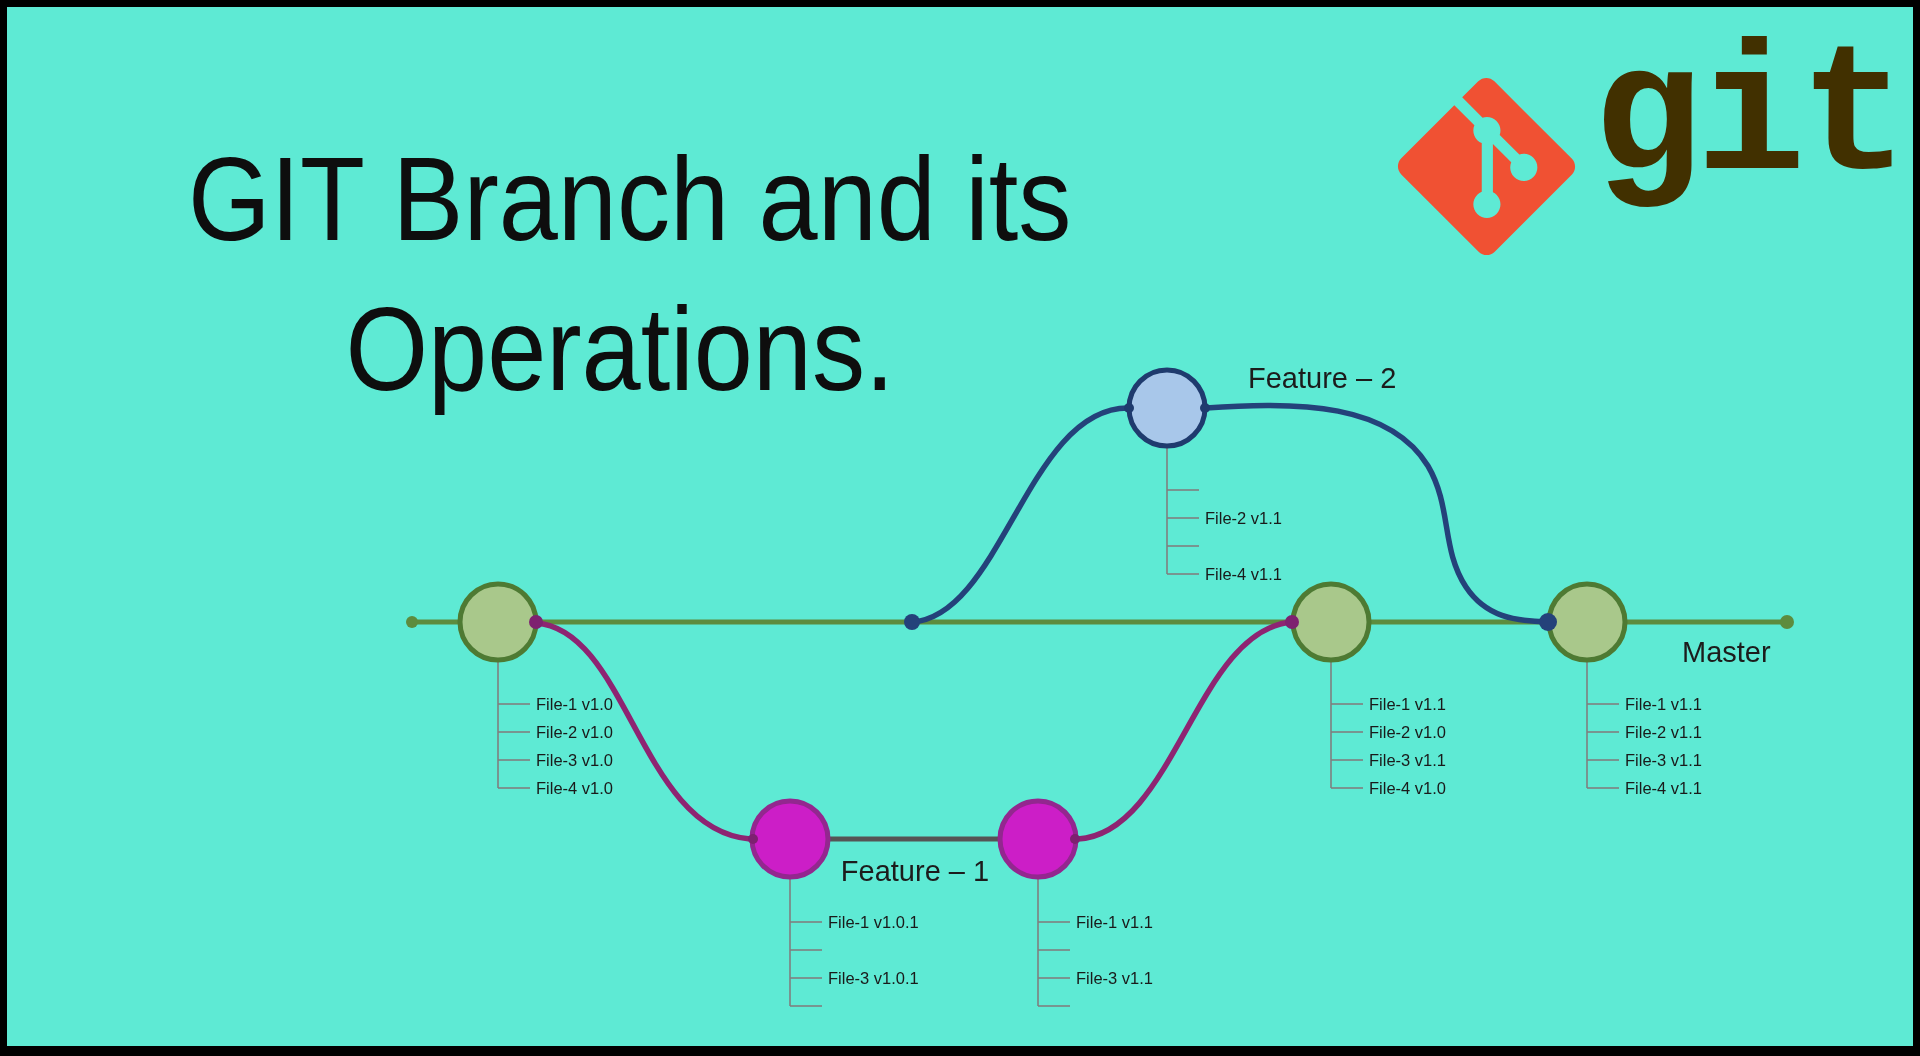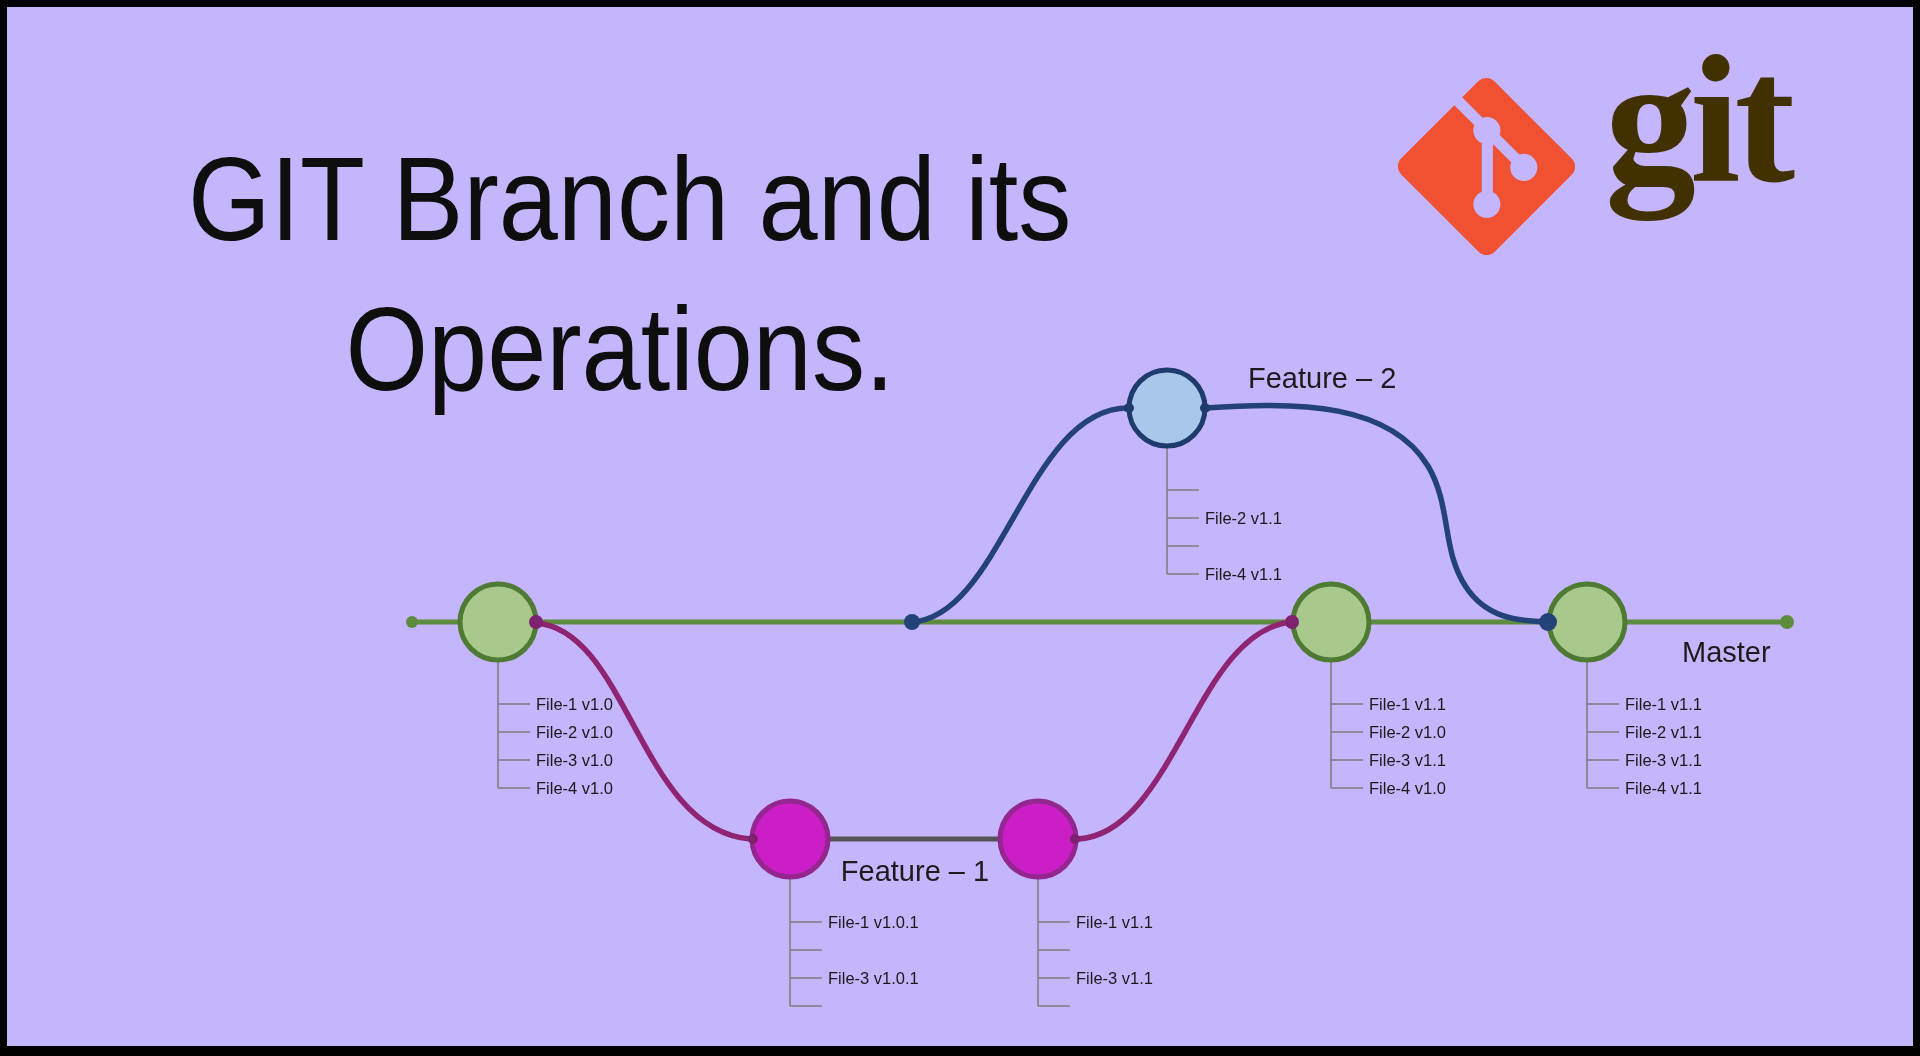--- a/index.html
+++ b/index.html
@@ -4,21 +4,21 @@
 <style>
   html, body {
     margin: 0;
     padding: 0;
     background: #000;
   }
   .slide {
     position: relative;
     width: 1920px;
     height: 1056px;
-    background: #c4b5fd;
+    background: #5eead4;
     overflow: hidden;
     font-family: "Liberation Sans", sans-serif;
   }
   .frame-border {
     position: absolute;
     inset: 0;
     border: 7px solid #000;
     border-bottom-width: 10px;
     pointer-events: none;
     z-index: 50;
@@ -41,27 +41,26 @@
     position: absolute;
     left: 1393px;
     top: 73px;
     width: 187px;
     height: 187px;
   }
   .git-wordmark {
     position: absolute;
     left: 1593px;
     top: 29px;
-    font-family: Liberation Serif, serif;
+    font-family: Liberation Mono, monospace;
     font-weight: 700;
     font-size: 182px;
     line-height: 1;
     letter-spacing: -6px;
     color: #413000;
-    margin-left: 12px;
   }
   .diagram-svg {
     position: absolute;
     left: 0;
     top: 0;
     width: 1920px;
     height: 1056px;
   }
   .fl {            
     stroke: #7f7f7f;

